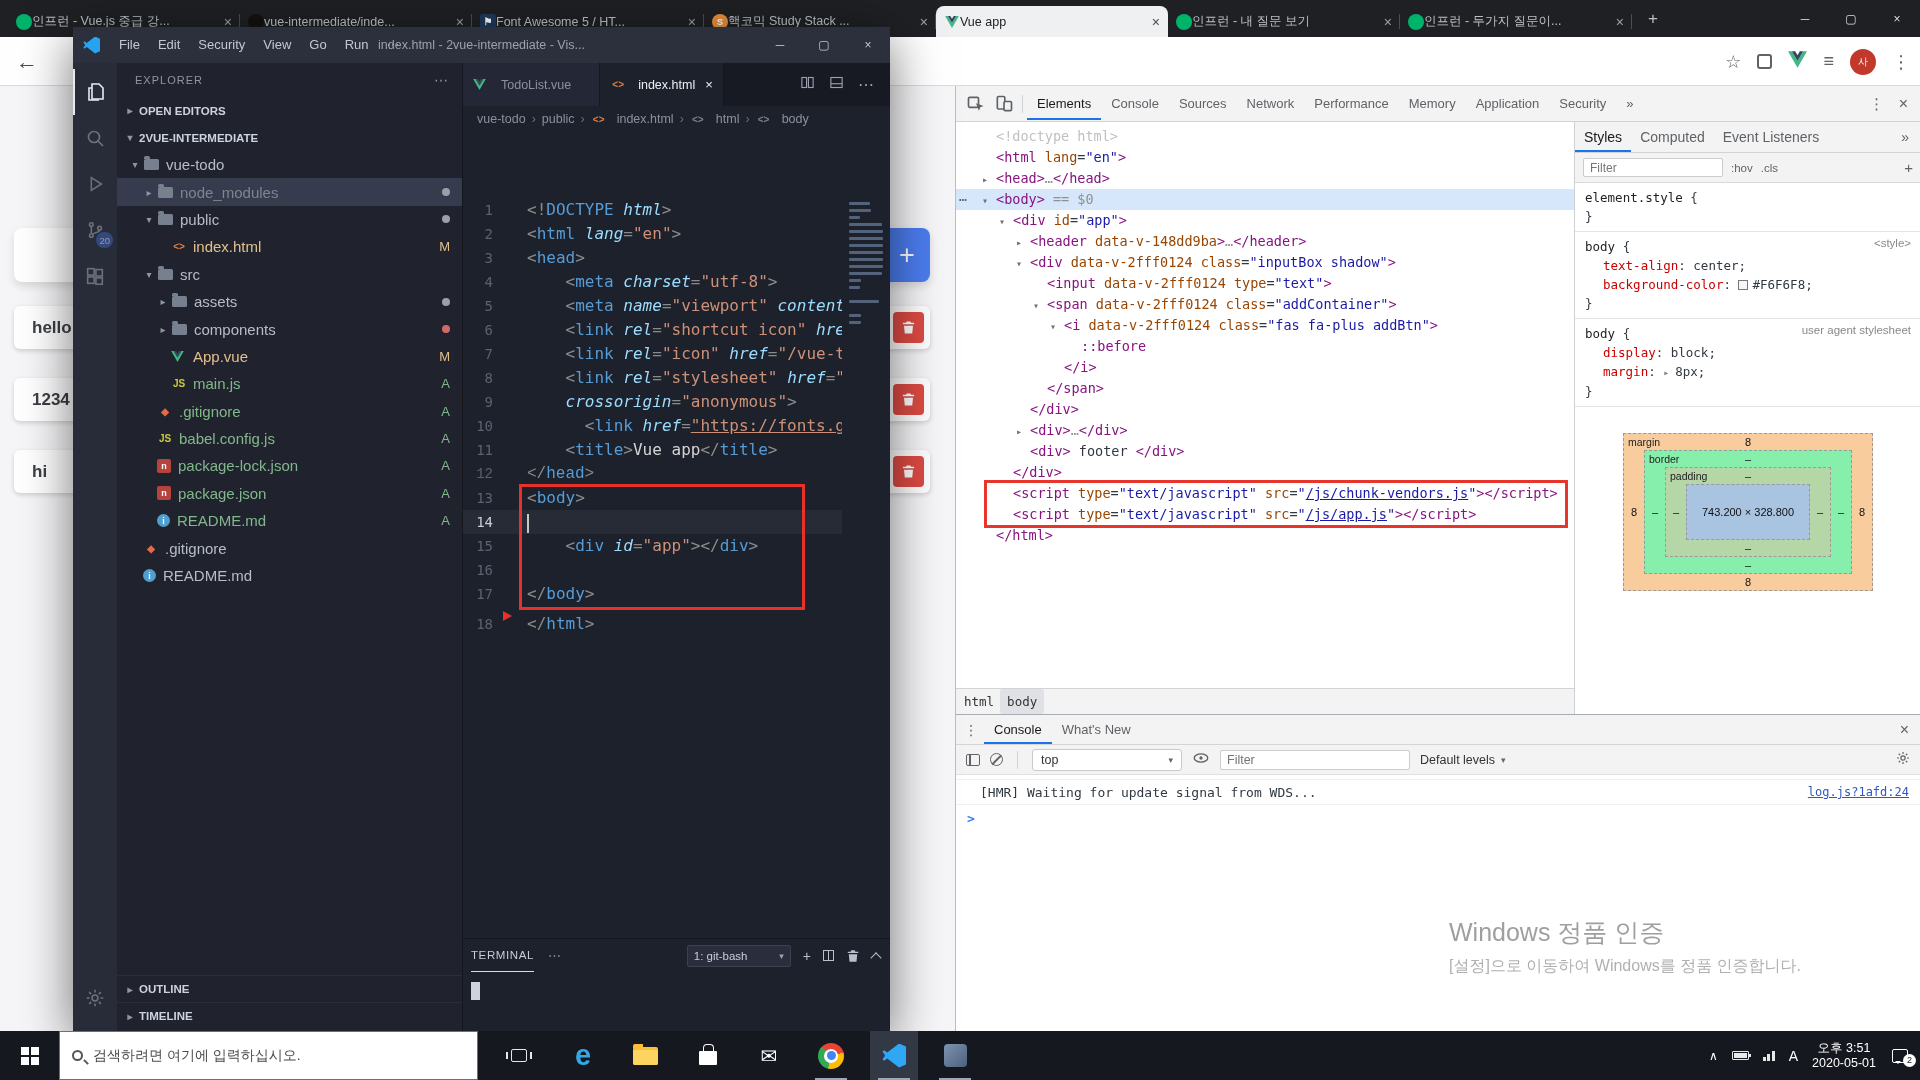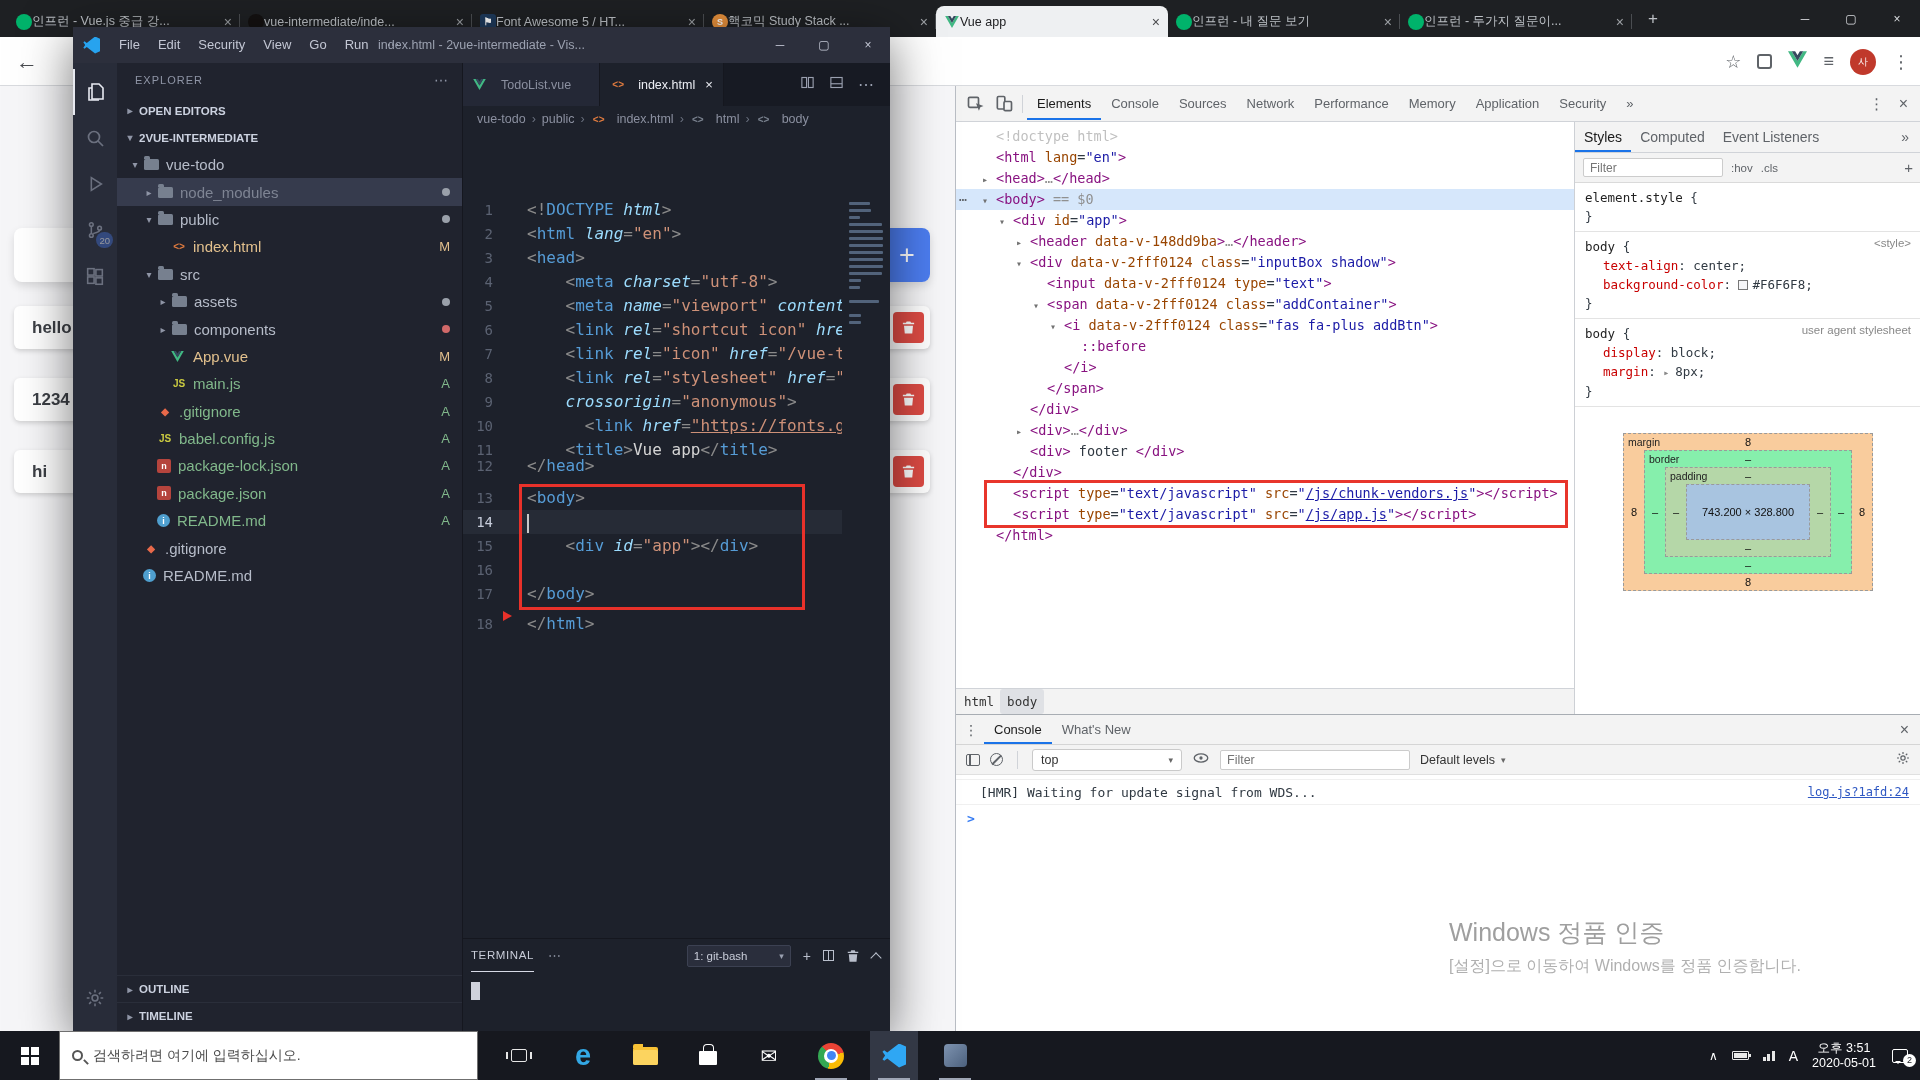--- a/index.html
+++ b/index.html
@@ -741,21 +741,21 @@
             <div class="vs-cl" style="top: 90px;"><span class="vs-ln">2</span><span class="vs-ctext"><span class="ck-pn">&lt;</span><span class="ck-tg">html </span><span class="ck-at">lang</span><span class="ck-pn">=</span><span class="ck-st">"en"</span><span class="ck-pn">&gt;</span></span></div>
             <div class="vs-cl" style="top: 114px;"><span class="vs-ln">3</span><span class="vs-ctext"><span class="ck-pn">&lt;</span><span class="ck-tg">head</span><span class="ck-pn">&gt;</span></span></div>
             <div class="vs-cl" style="top: 138px;"><span class="vs-ln">4</span><span class="vs-ctext"><span class="ck-sp">    </span><span class="ck-pn">&lt;</span><span class="ck-tg">meta </span><span class="ck-at">charset</span><span class="ck-pn">=</span><span class="ck-st">"utf-8"</span><span class="ck-pn">&gt;</span></span></div>
             <div class="vs-cl" style="top: 162px;"><span class="vs-ln">5</span><span class="vs-ctext"><span class="ck-sp">    </span><span class="ck-pn">&lt;</span><span class="ck-tg">meta </span><span class="ck-at">name</span><span class="ck-pn">=</span><span class="ck-st">"viewport" </span><span class="ck-at">content</span></span></div>
             <div class="vs-cl" style="top: 186px;"><span class="vs-ln">6</span><span class="vs-ctext"><span class="ck-sp">    </span><span class="ck-pn">&lt;</span><span class="ck-tg">link </span><span class="ck-at">rel</span><span class="ck-pn">=</span><span class="ck-st">"shortcut icon" </span><span class="ck-at">hre</span></span></div>
             <div class="vs-cl" style="top: 210px;"><span class="vs-ln">7</span><span class="vs-ctext"><span class="ck-sp">    </span><span class="ck-pn">&lt;</span><span class="ck-tg">link </span><span class="ck-at">rel</span><span class="ck-pn">=</span><span class="ck-st">"icon" </span><span class="ck-at">href</span><span class="ck-pn">=</span><span class="ck-st">"/vue-t</span></span></div>
             <div class="vs-cl" style="top: 234px;"><span class="vs-ln">8</span><span class="vs-ctext"><span class="ck-sp">    </span><span class="ck-pn">&lt;</span><span class="ck-tg">link </span><span class="ck-at">rel</span><span class="ck-pn">=</span><span class="ck-st">"stylesheet" </span><span class="ck-at">href</span><span class="ck-pn">=</span><span class="ck-st">"</span></span></div>
             <div class="vs-cl" style="top: 258px;"><span class="vs-ln">9</span><span class="vs-ctext"><span class="ck-sp">    </span><span class="ck-at">crossorigin</span><span class="ck-pn">=</span><span class="ck-st">"anonymous"</span><span class="ck-pn">&gt;</span></span></div>
             <div class="vs-cl" style="top: 282px;"><span class="vs-ln">10</span><span class="vs-ctext"><span class="ck-sp">      </span><span class="ck-pn">&lt;</span><span class="ck-tg">link </span><span class="ck-at">href</span><span class="ck-pn">=</span><span class="ck-lk">"https://fonts.g</span></span></div>
             <div class="vs-cl" style="top: 306px;"><span class="vs-ln">11</span><span class="vs-ctext"><span class="ck-sp">    </span><span class="ck-pn">&lt;</span><span class="ck-tg">title</span><span class="ck-pn">&gt;</span><span class="ck-tx">Vue app</span><span class="ck-pn">&lt;/</span><span class="ck-tg">title</span><span class="ck-pn">&gt;</span></span></div>
-            <div class="vs-cl" style="top: 322px;"><span class="vs-ln">12</span><span class="vs-ctext"><span class="ck-pn">&lt;/</span><span class="ck-tg">head</span><span class="ck-pn">&gt;</span></span></div>
+            <div class="vs-cl" style="top: 330px; font-family: Liberation Mono, monospace;"><span class="vs-ln">12</span><span class="vs-ctext"><span class="ck-pn">&lt;/</span><span class="ck-tg">head</span><span class="ck-pn">&gt;</span></span></div>
             <div class="vs-cl" style="top: 354px;"><span class="vs-ln">13</span><span class="vs-ctext"><span class="ck-pn">&lt;</span><span class="ck-tg">body</span><span class="ck-pn">&gt;</span></span></div>
             <div class="vs-cl current" style="top: 378px;"><span class="vs-ln">14</span><span class="vs-ctext"><span class="vs-caret"></span></span></div>
             <div class="vs-cl" style="top: 402px;"><span class="vs-ln">15</span><span class="vs-ctext"><span class="ck-sp">    </span><span class="ck-pn">&lt;</span><span class="ck-tg">div </span><span class="ck-at">id</span><span class="ck-pn">=</span><span class="ck-st">"app"</span><span class="ck-pn">&gt;&lt;/</span><span class="ck-tg">div</span><span class="ck-pn">&gt;</span></span></div>
             <div class="vs-cl" style="top: 426px;"><span class="vs-ln">16</span><span class="vs-ctext"></span></div>
             <div class="vs-cl" style="top: 450px;"><span class="vs-ln">17</span><span class="vs-ctext"><span class="ck-pn">&lt;/</span><span class="ck-tg">body</span><span class="ck-pn">&gt;</span></span></div>
             <div class="vs-cl" style="top: 474px; margin-top: 6px;"><span class="vs-ln">18</span><span class="vs-ctext"><span class="ck-pn">&lt;/</span><span class="ck-tg">html</span><span class="ck-pn">&gt;</span></span></div>
           </div>
         <div class="vs-minimap" id="minimap">
             <span class="mm-bar" style="top: 4px; width: 20.5px;"></span>
             <span class="mm-bar" style="top: 11px; width: 21.6px;"></span>

